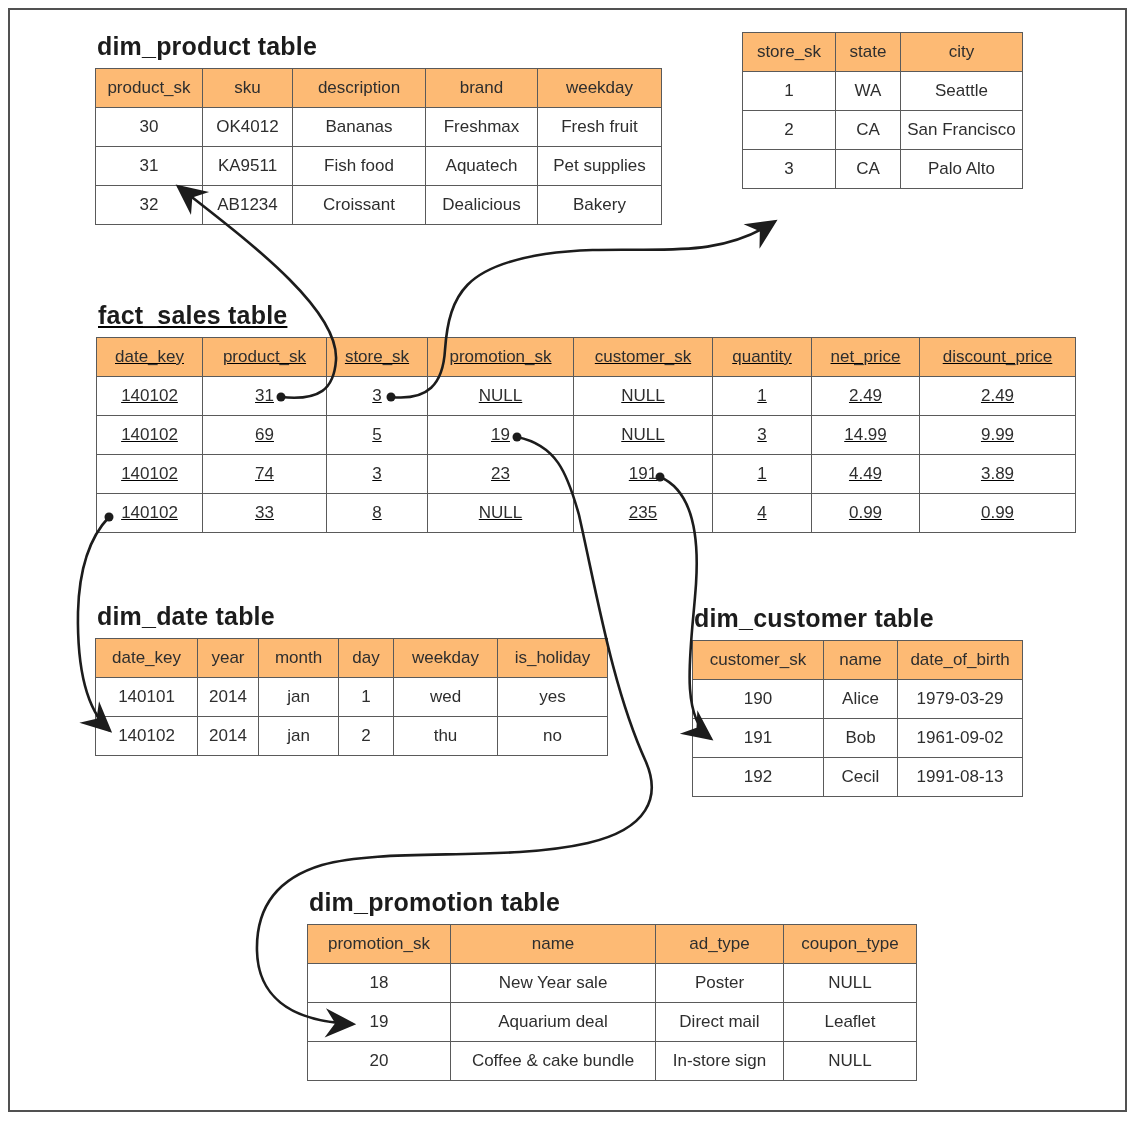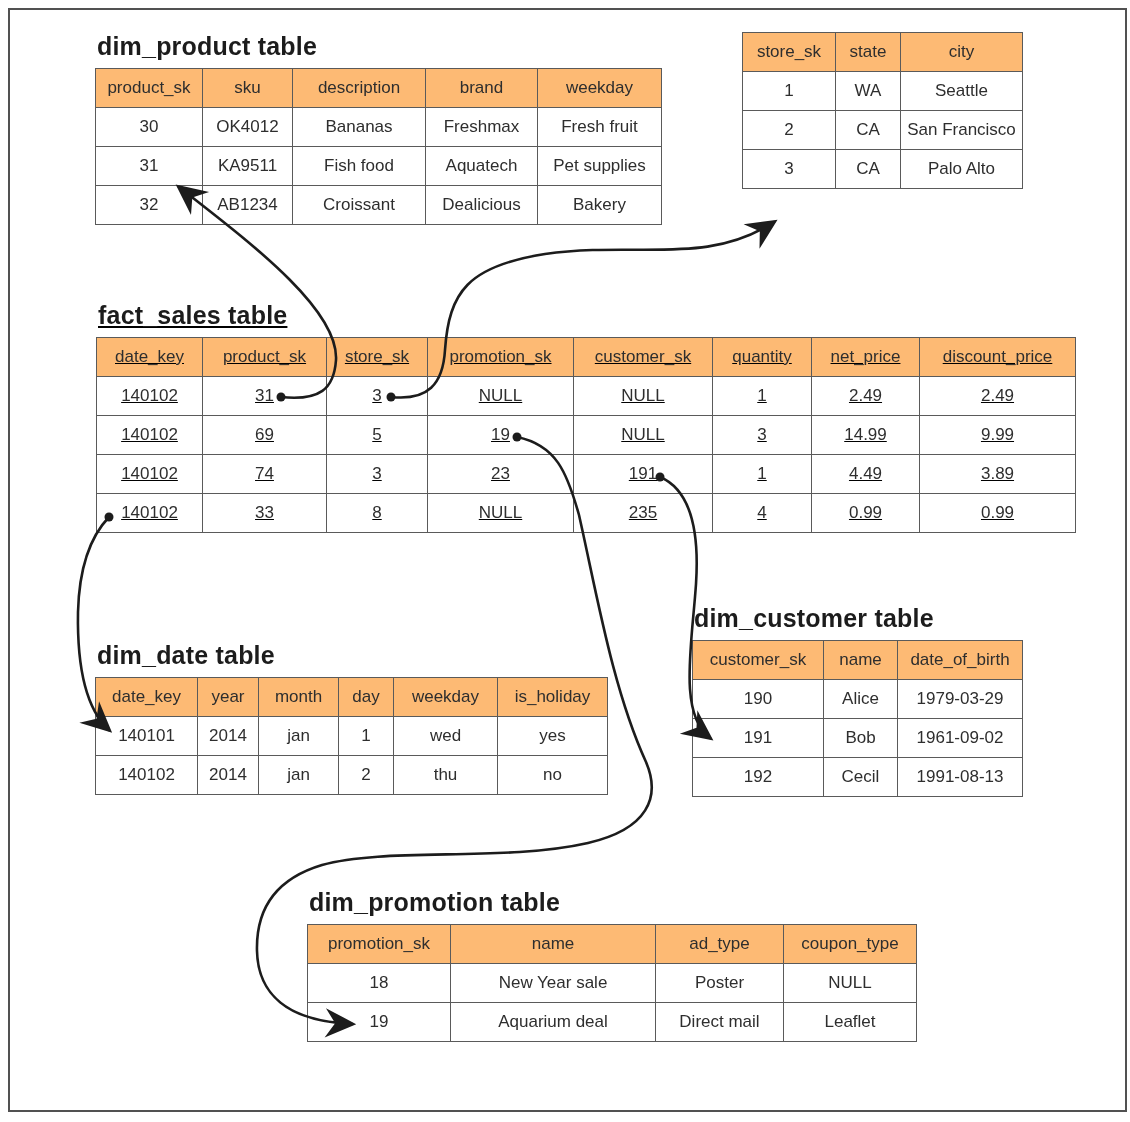--- a/index.html
+++ b/index.html
@@ -177,21 +177,21 @@
           <td>NULL</td>
           <td>235</td>
           <td>4</td>
           <td>0.99</td>
           <td>0.99</td>
         </tr>
       </tbody>
     </table>
 </div>
 
-<div class="tblblock" style="left:95px;top:601px;margin-top:39px;">
+<div class="tblblock" style="left:95px;top:601px;">
   <div class="tbl-title">dim_date table</div>
   <table class="schema">
       <colgroup>
         <col style="width: 102px;">
         <col style="width: 61px;">
         <col style="width: 80px;">
         <col style="width: 55px;">
         <col style="width: 104px;">
         <col style="width: 110px;">
       </colgroup>
@@ -283,20 +283,26 @@
           <td>18</td>
           <td>New Year sale</td>
           <td>Poster</td>
           <td>NULL</td>
         </tr>
         <tr>
           <td>19</td>
           <td>Aquarium deal</td>
           <td>Direct mail</td>
           <td>Leaflet</td>
+        </tr>
+        <tr>
+          <td>20</td>
+          <td>Coffee &amp; cake bundle</td>
+          <td>In-store sign</td>
+          <td>NULL</td>
         </tr>
       </tbody>
     </table>
 </div>
 
 <svg class="arrows" width="1130" height="1122" viewBox="0 0 1130 1122">
   <defs>
     <marker id="ah" viewBox="0 0 12 12" refX="10" refY="6" markerWidth="13" markerHeight="13" orient="auto">
       <path d="M 0.5 0.8 L 11.5 6 L 0.5 11.2 L 4 6 Z" fill="#1c1c1c"></path>
     </marker>

